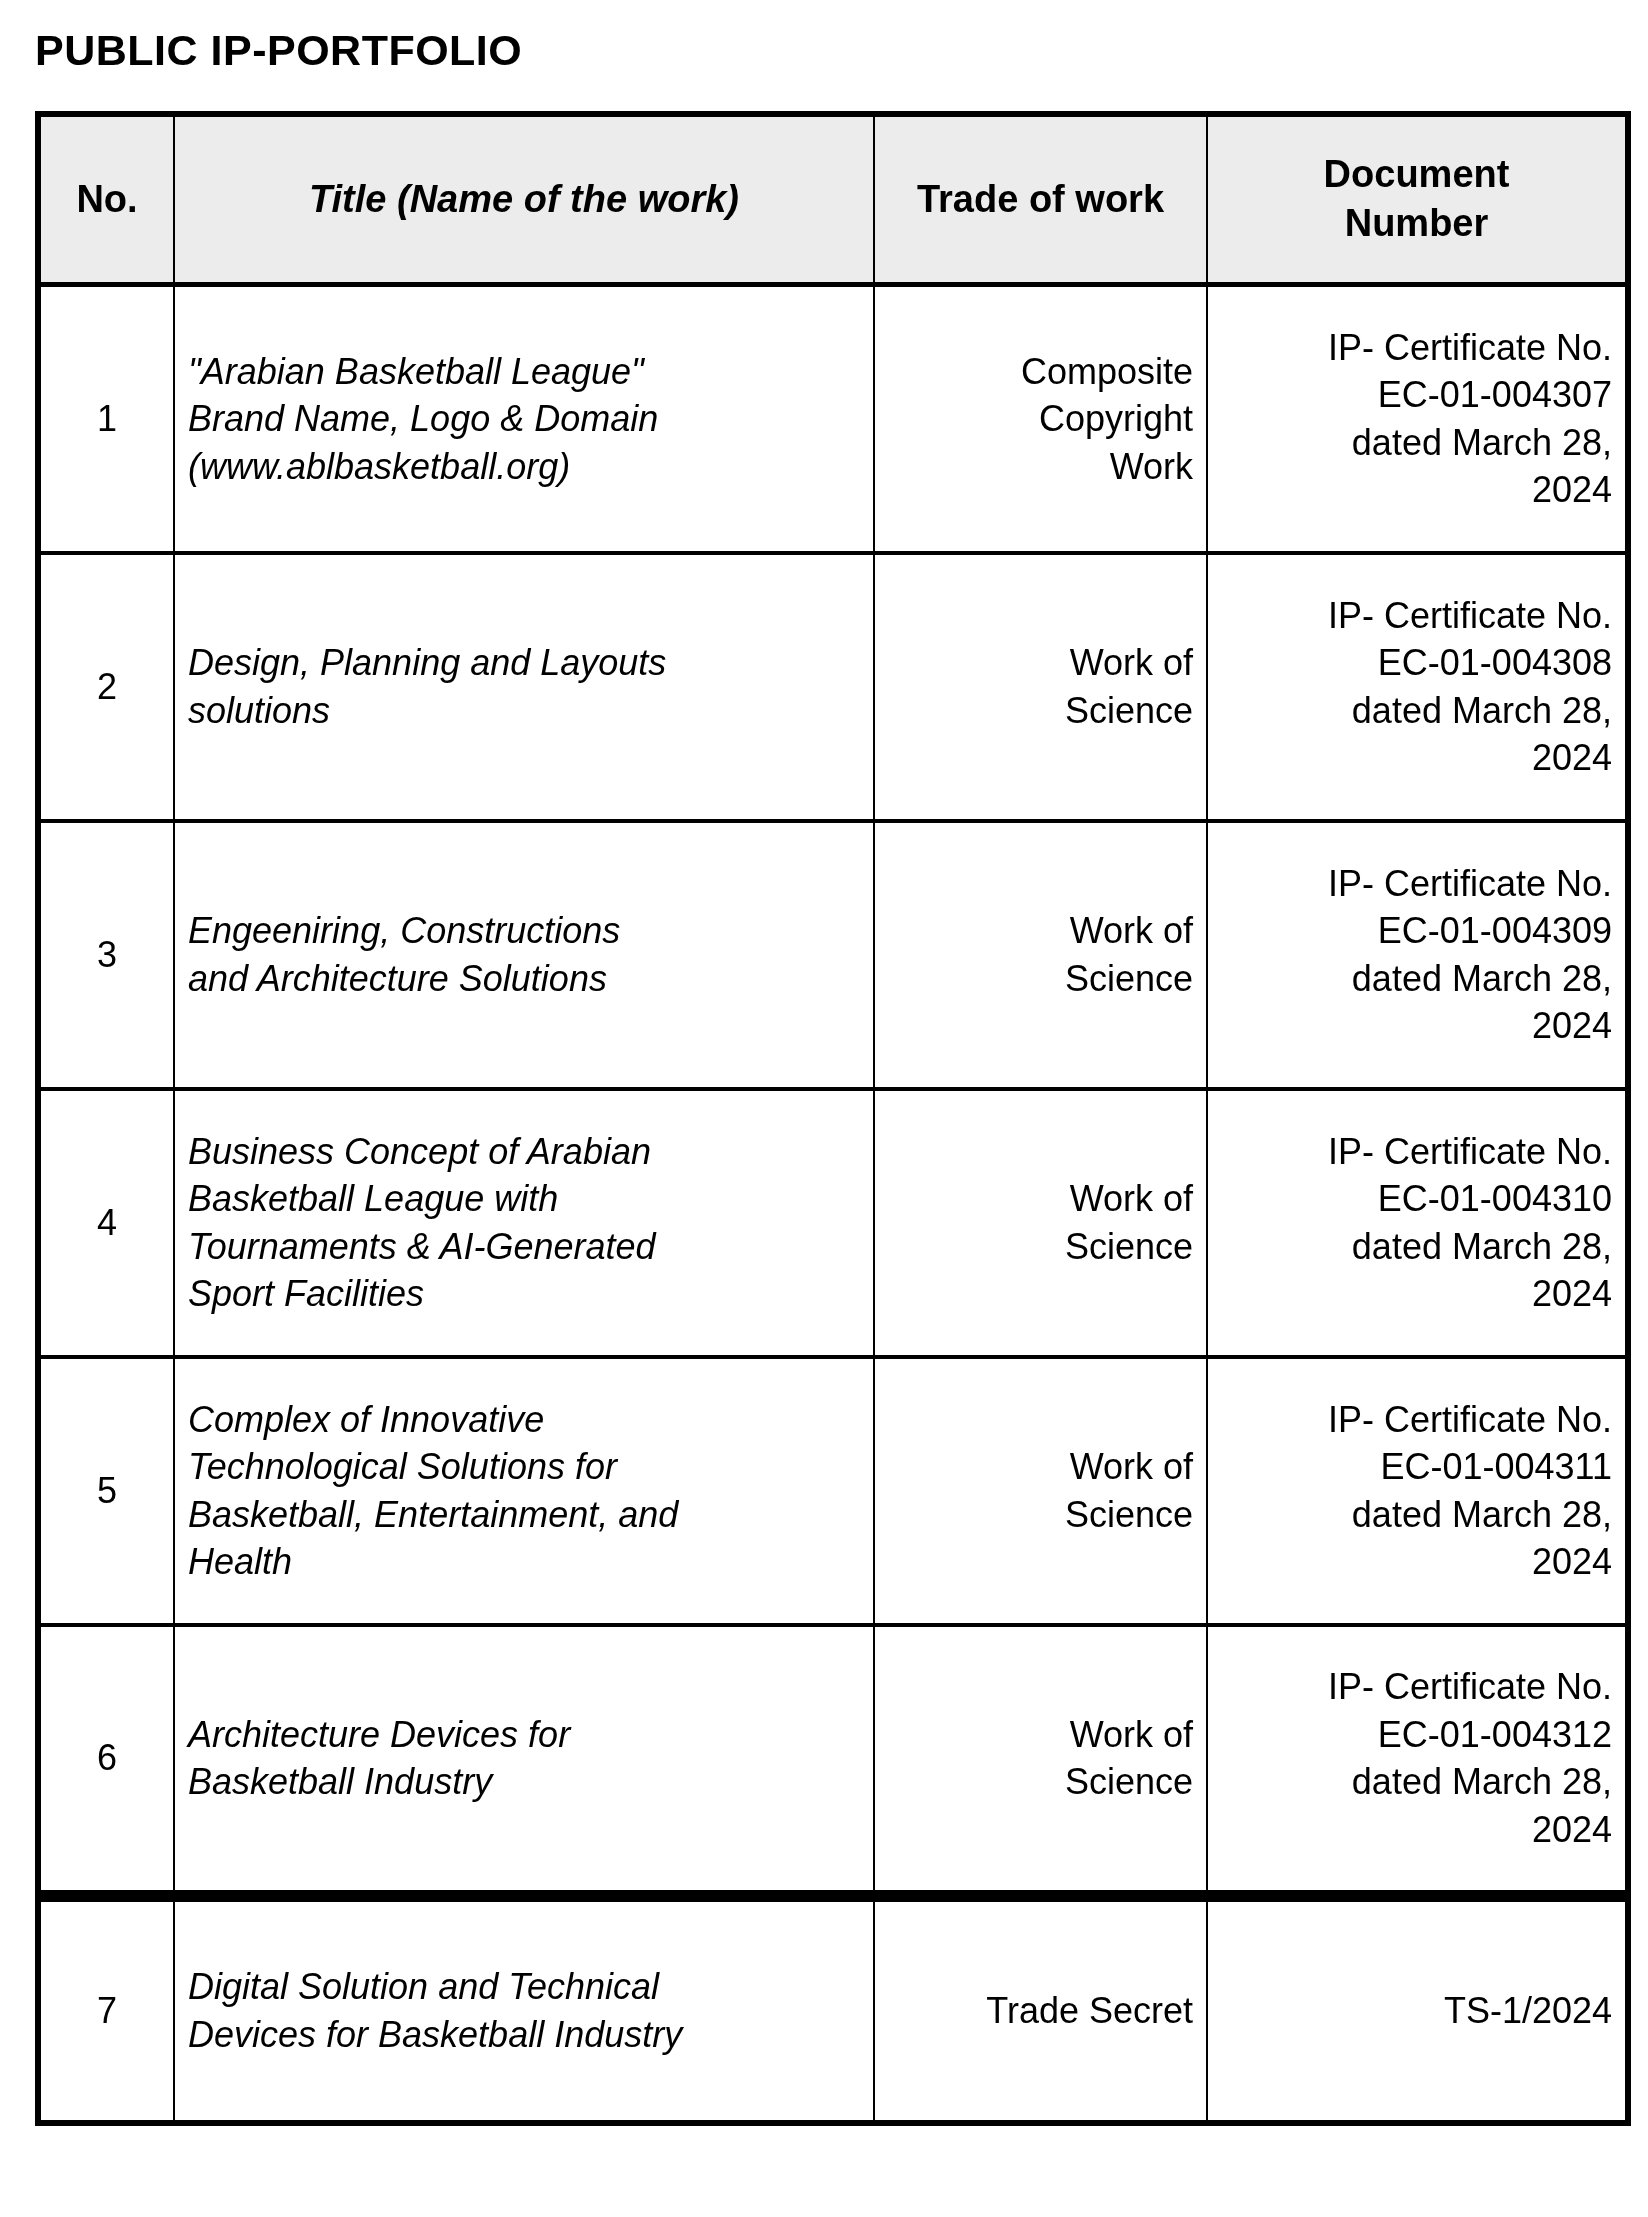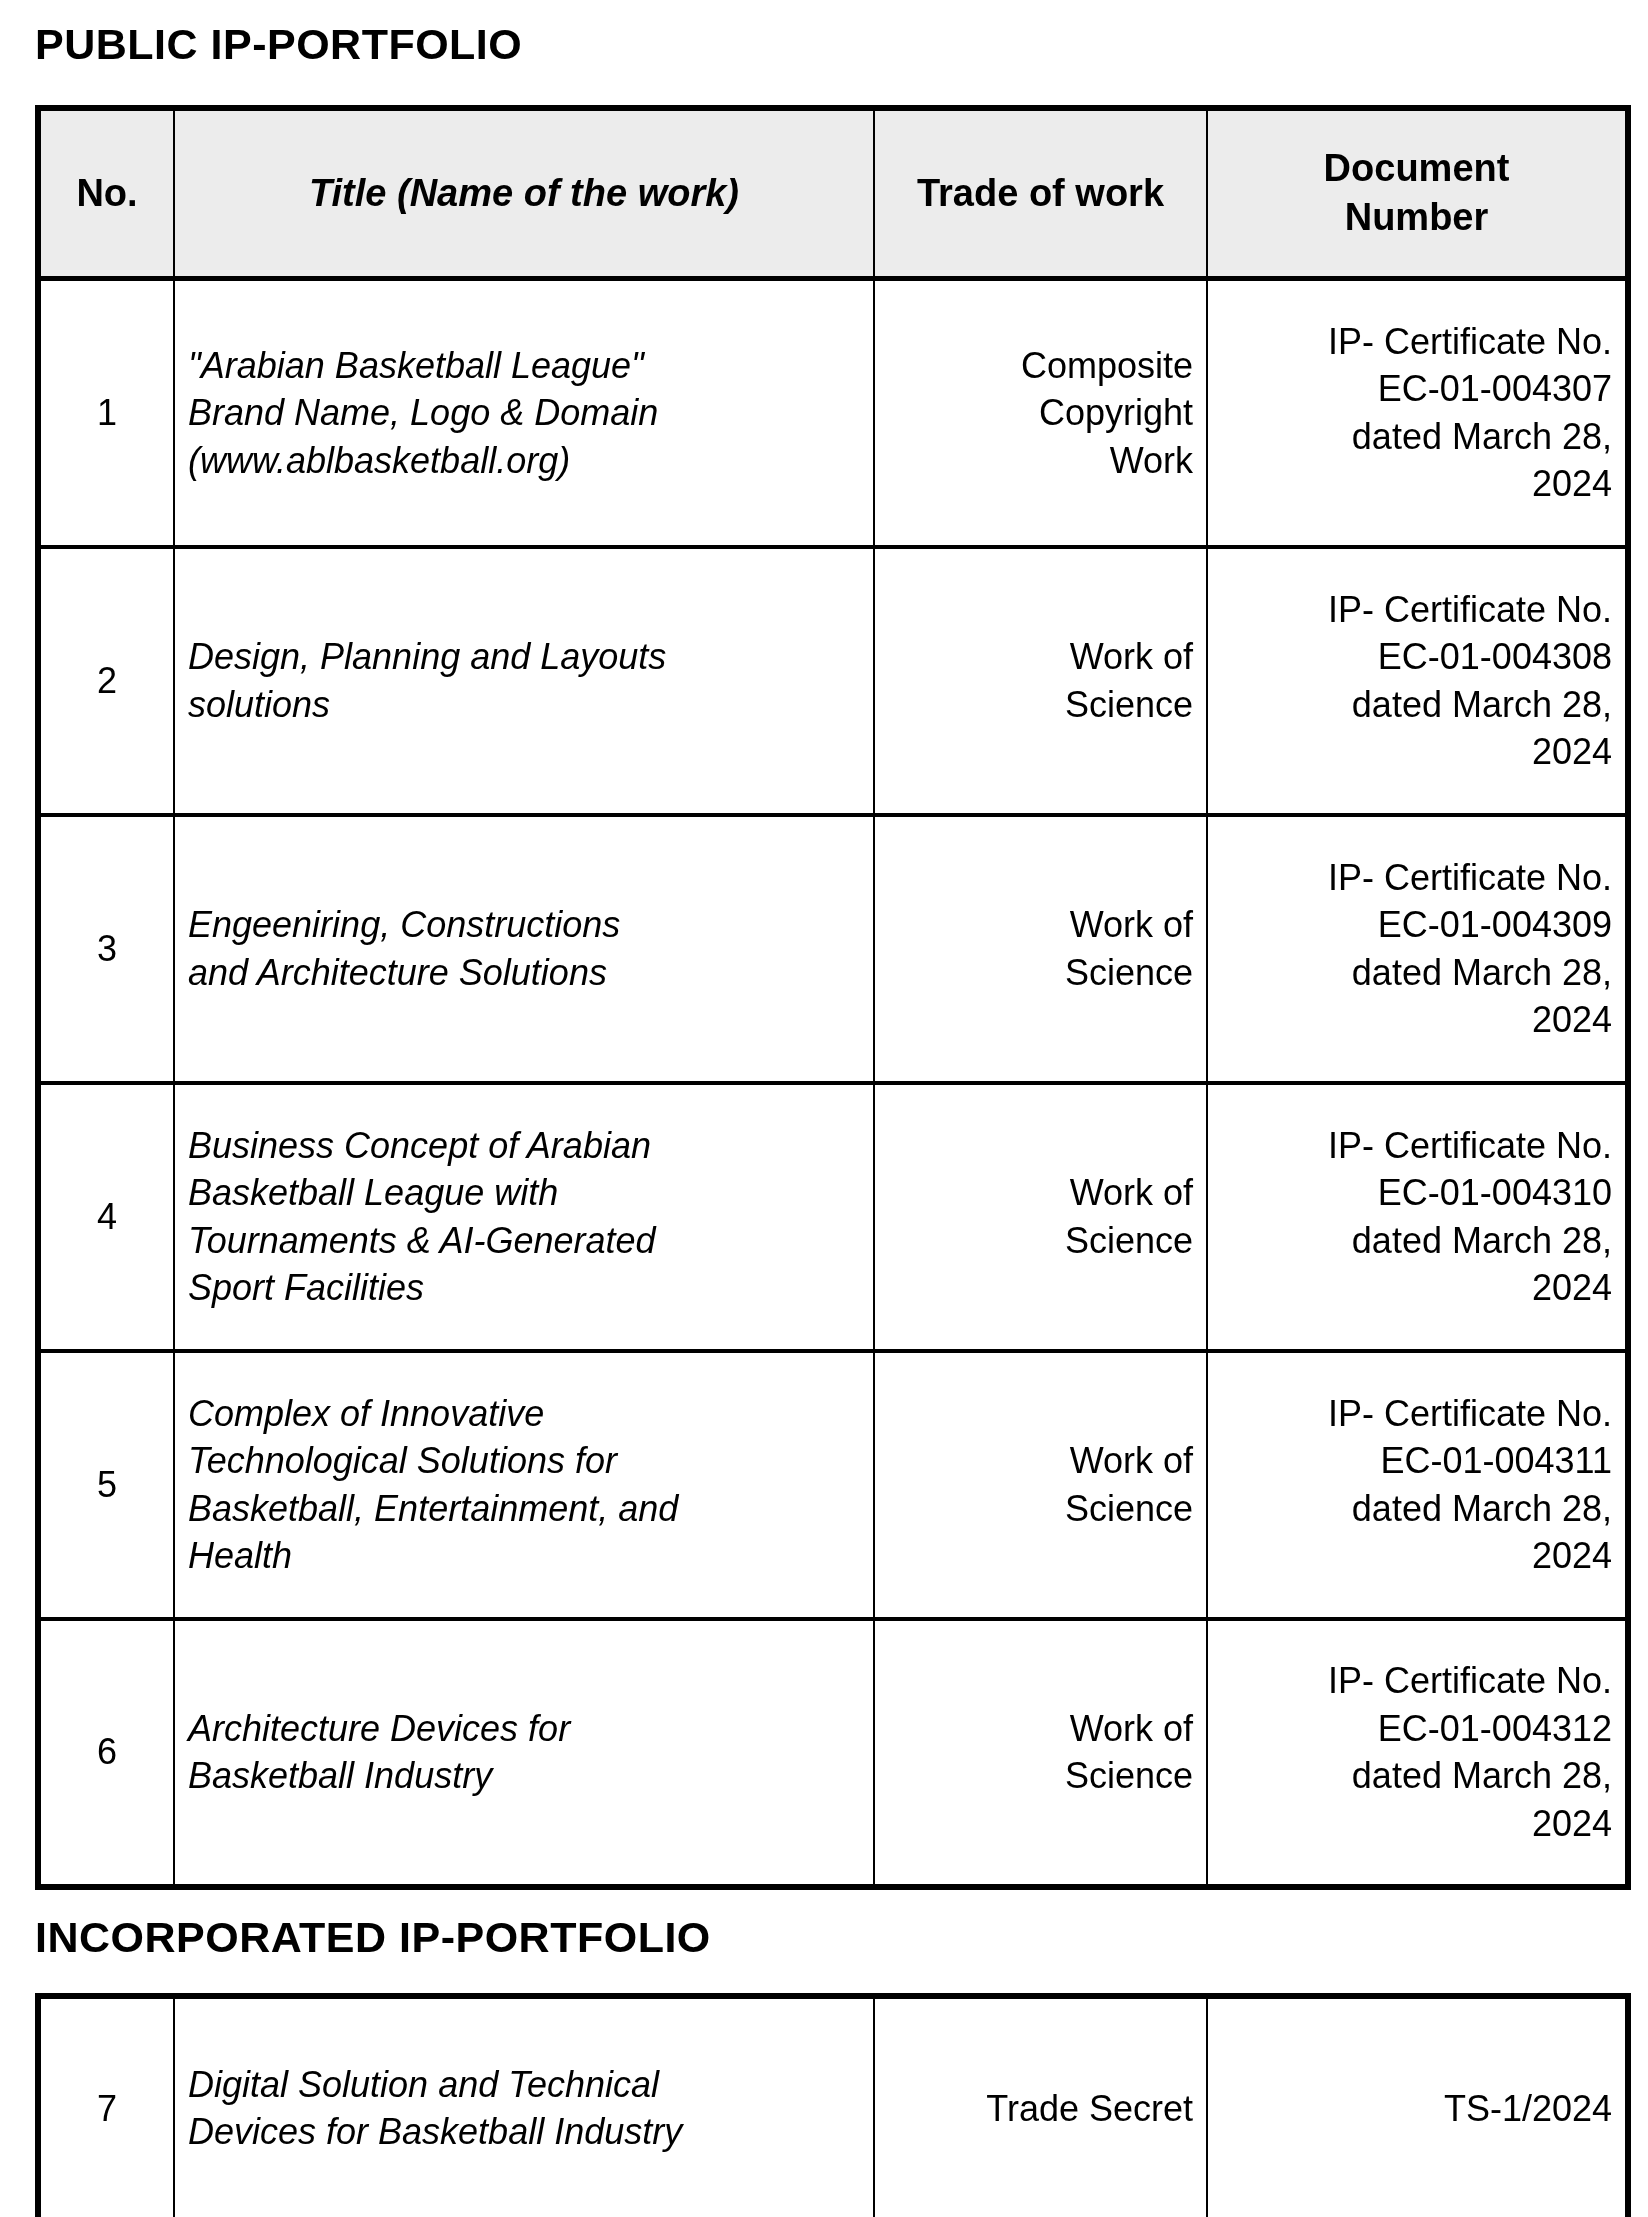--- a/index.html
+++ b/index.html
@@ -14,21 +14,21 @@
     position: relative;
     width: 1649px;
     height: 2218px;
     background: #ffffff;
     padding: 9.4px 0 0 35px;
     overflow: hidden;
   }
   .section-title {
     font-size: 43px;
     font-weight: bold;
-    margin: 12px 0 0 0;
+    margin: 18px 0 0 0;
     letter-spacing: 0.5px;
     line-height: 1.1;
   }
   .title-public { margin-bottom: 36px; }
   .title-incorporated { margin-top: 24.5px; margin-bottom: 32px; }
 
   table.ip-table {
     border-collapse: collapse;
     table-layout: fixed;
     width: 1589px;
@@ -155,21 +155,20 @@
         <td class="cell-type pre">Work of
 Science</td>
         <td class="cell-doc pre">IP- Certificate No.
 EC-01-004312
 dated March 28,
 2024</td>
       </tr>
     </tbody>
   </table>
 
-  <h1 class="section-title title-incorporated">INCORPORATED IP-PORTFOLIO</h1>
 
   <table class="ip-table">
     <colgroup>
       <col style="width:136px">
       <col style="width:700px">
       <col style="width:333px">
       <col style="width:421px">
     </colgroup>
     <tbody>
       <tr class="body-row-short">

